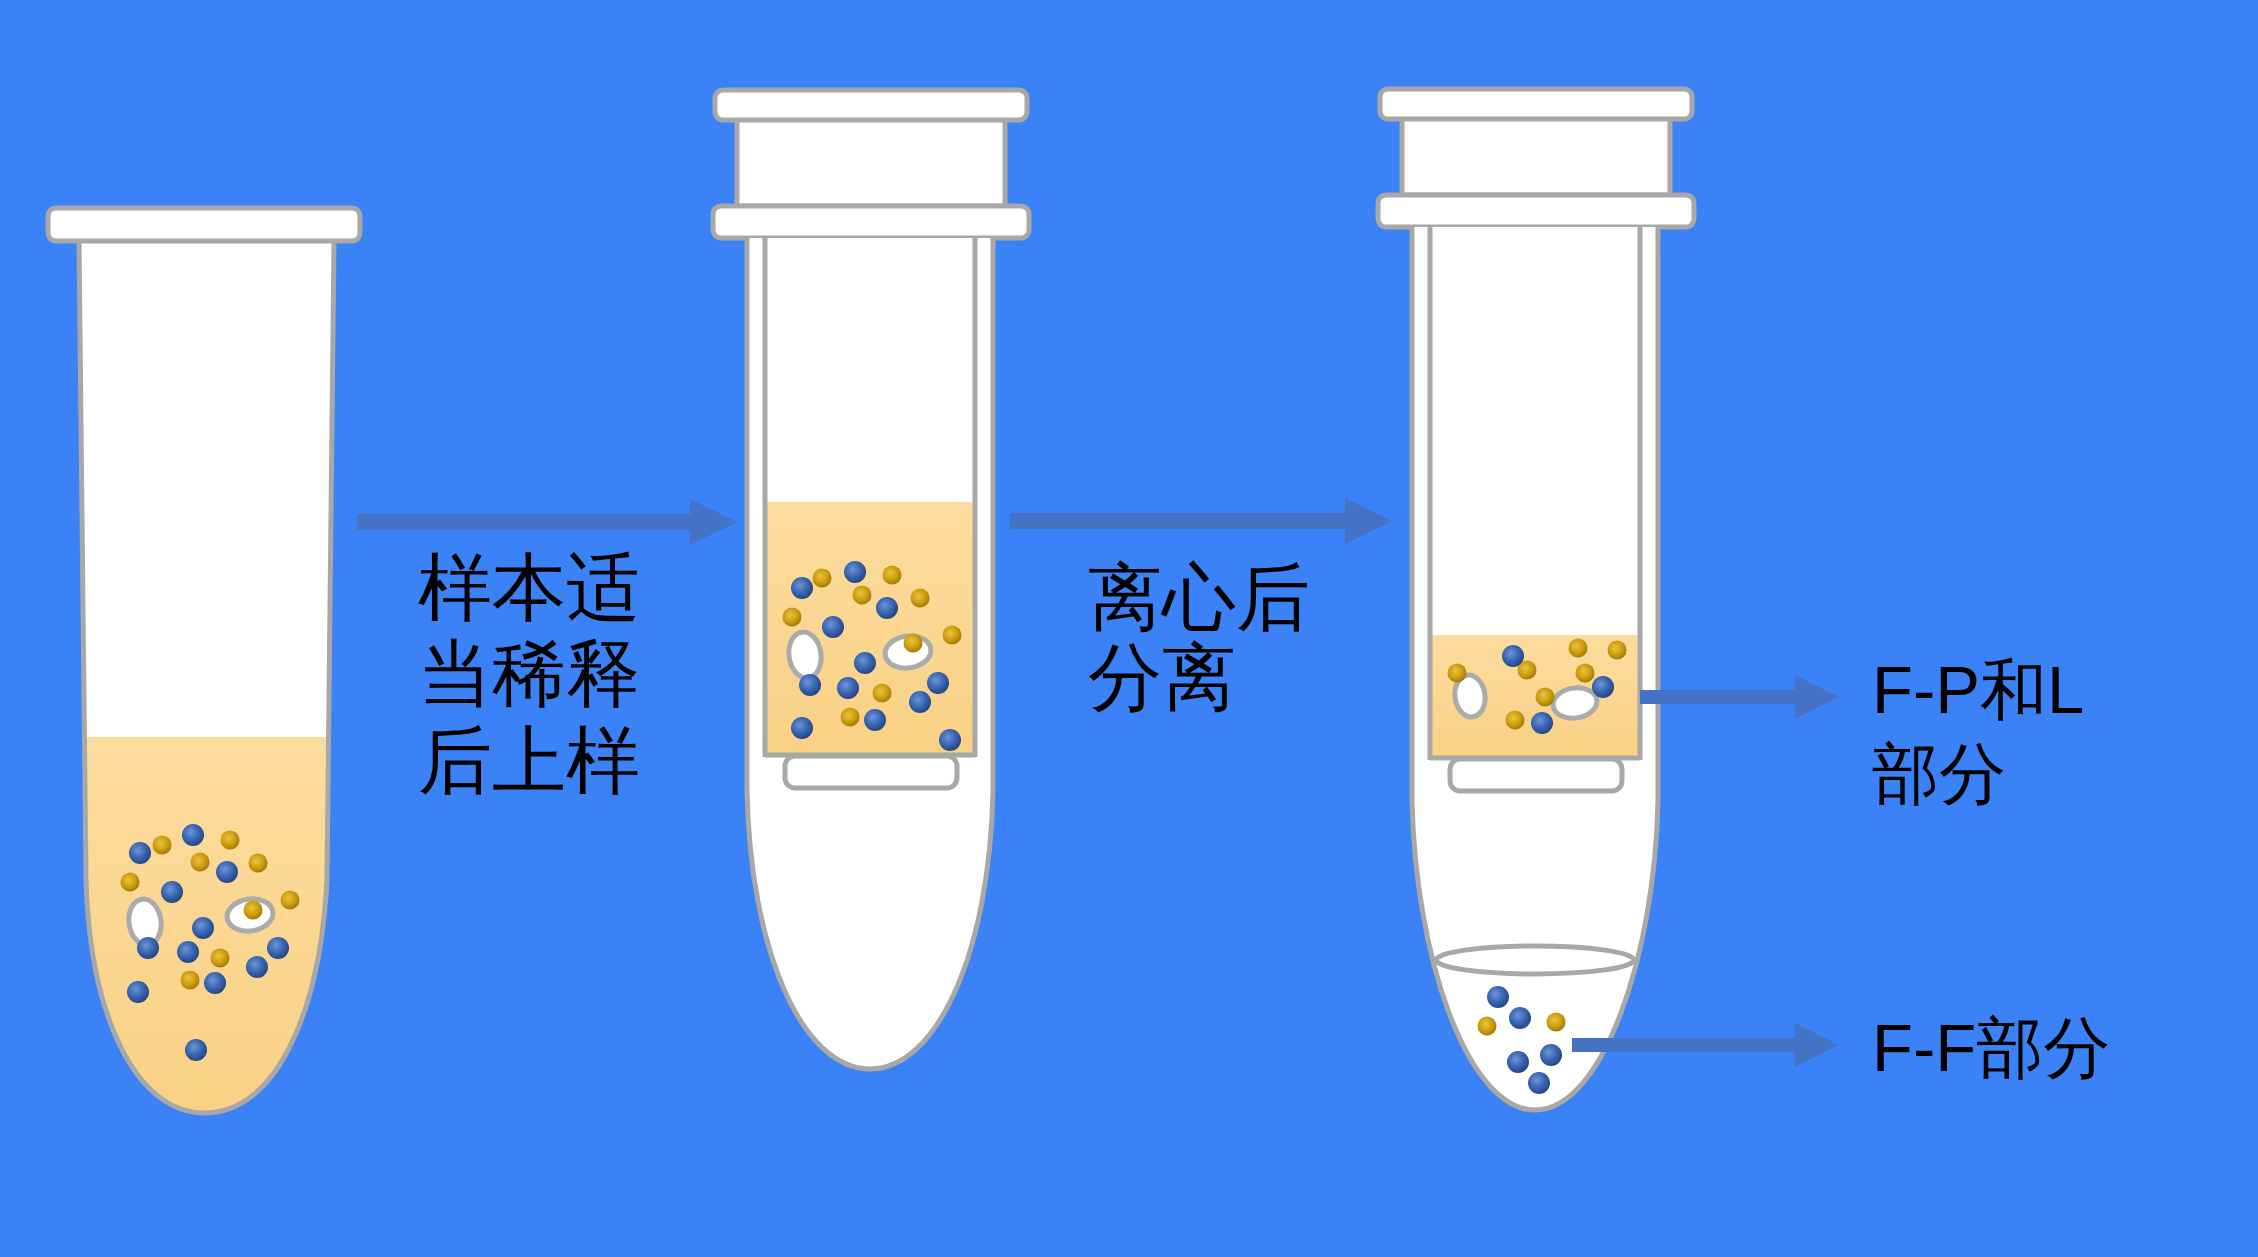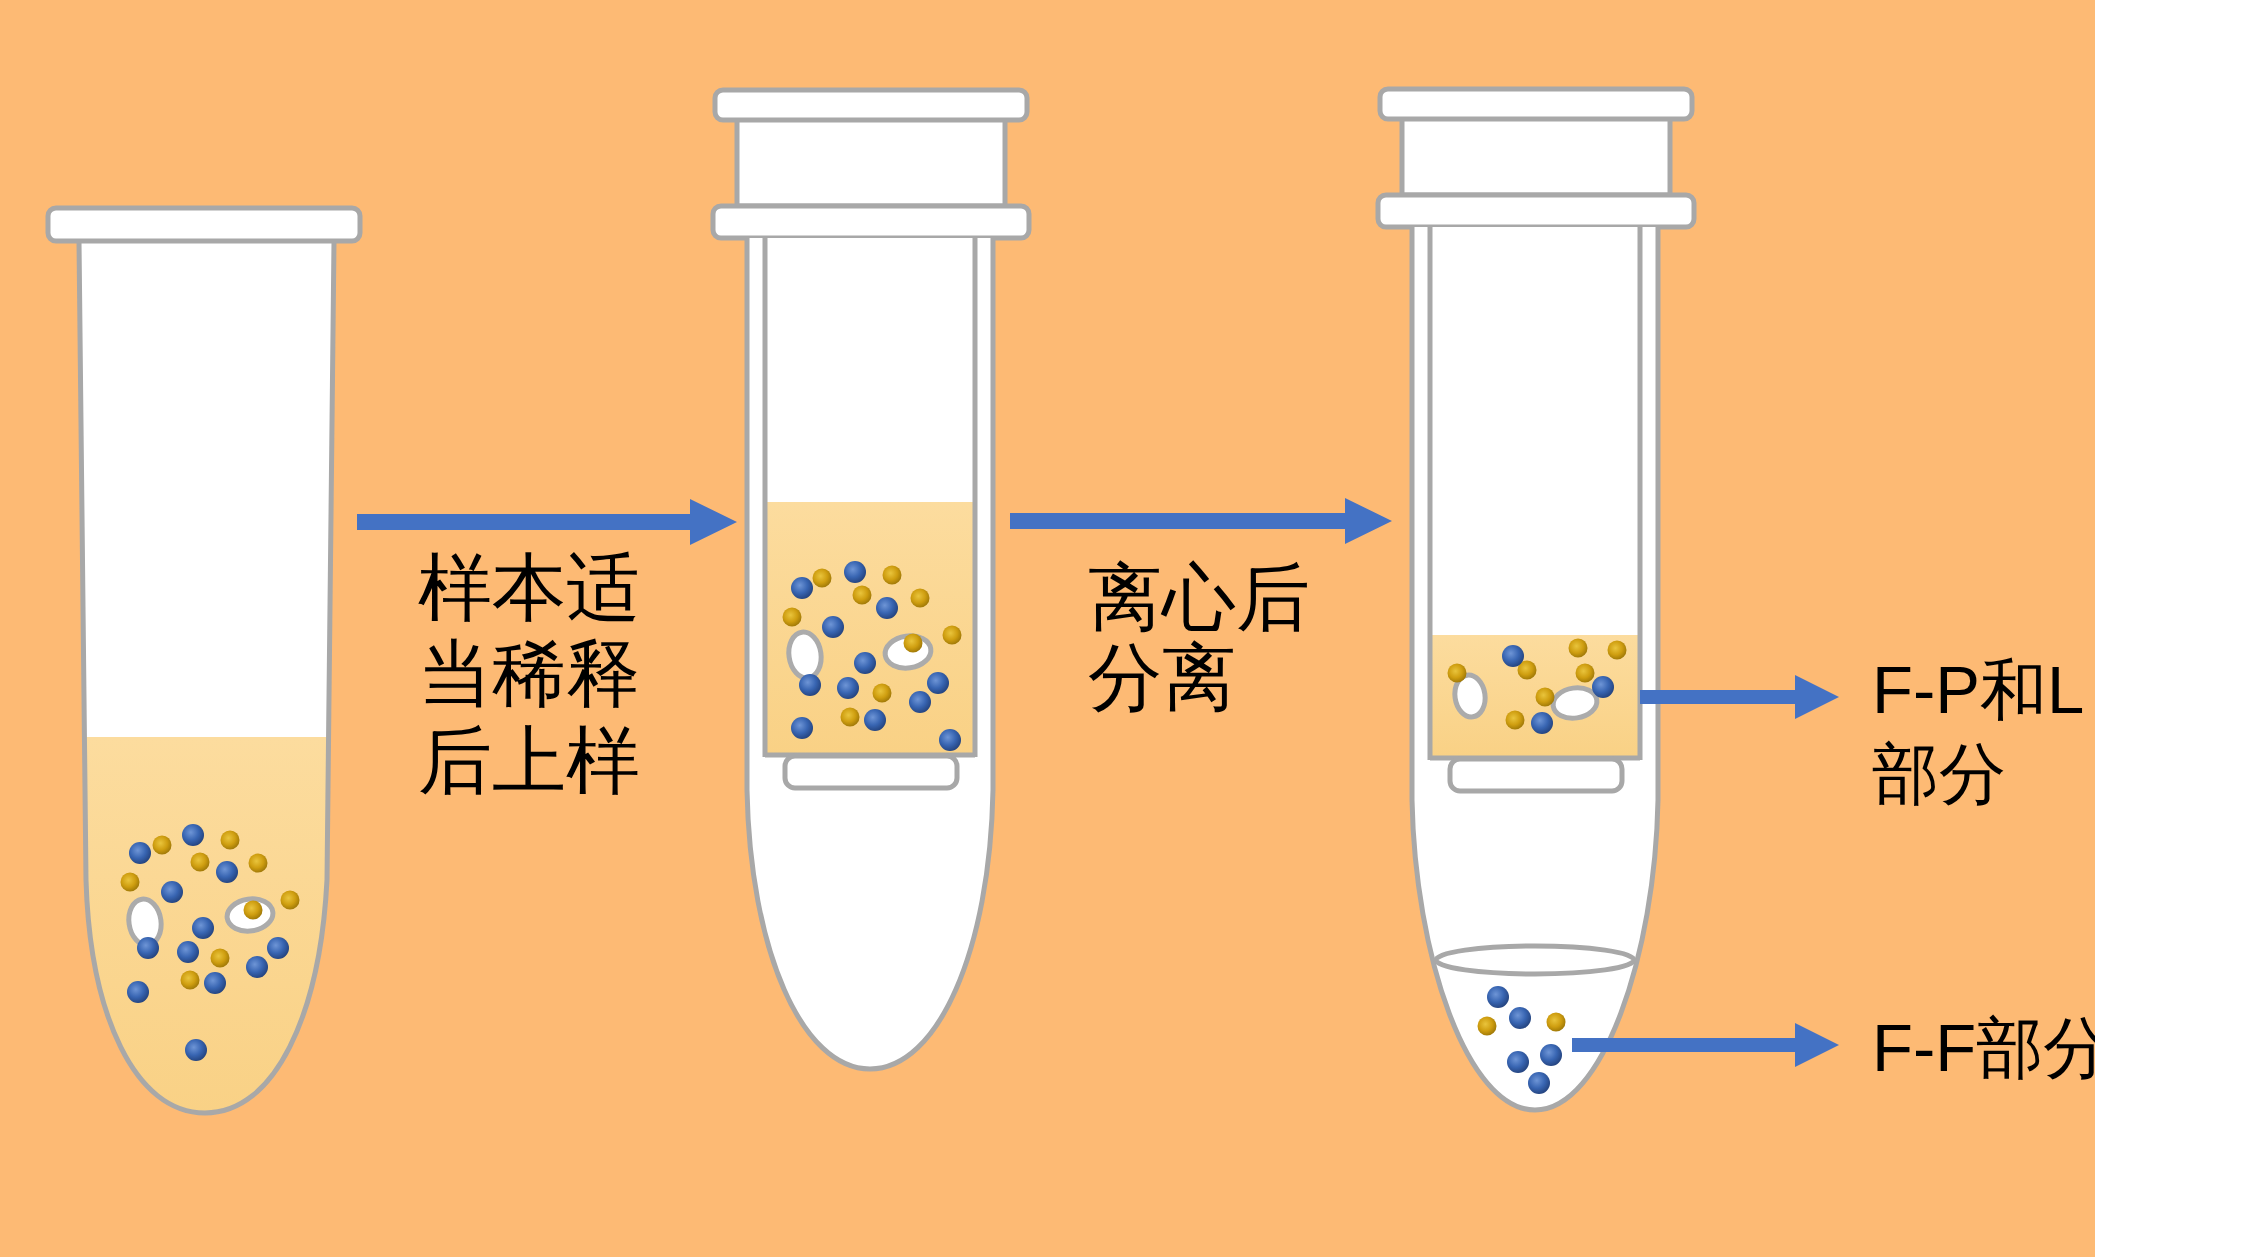--- a/index.html
+++ b/index.html
@@ -1,16 +1,16 @@
 <!DOCTYPE html>
 <html><head>
 <meta charset="utf-8">
 <style>
   html,body{margin:0;padding:0;background:#ffffff;}
-  .canvas{position:relative;width:2095px;height:1257px;background:#fdba74;overflow:hidden;
+  .canvas{position:relative;width:2258px;height:1257px;background:#3b82f6;overflow:hidden;
           font-family:"Liberation Sans", sans-serif;}
   svg{position:absolute;left:0;top:0;}
   text{font-family:"Liberation Sans","DejaVu Sans",sans-serif;fill:#000000;}
   .step-label{font-size:74px;font-weight:500;}
   .fraction-label{font-size:67px;font-weight:500;}
 </style>
 </head>
 <body>
 
 <div class="canvas">

